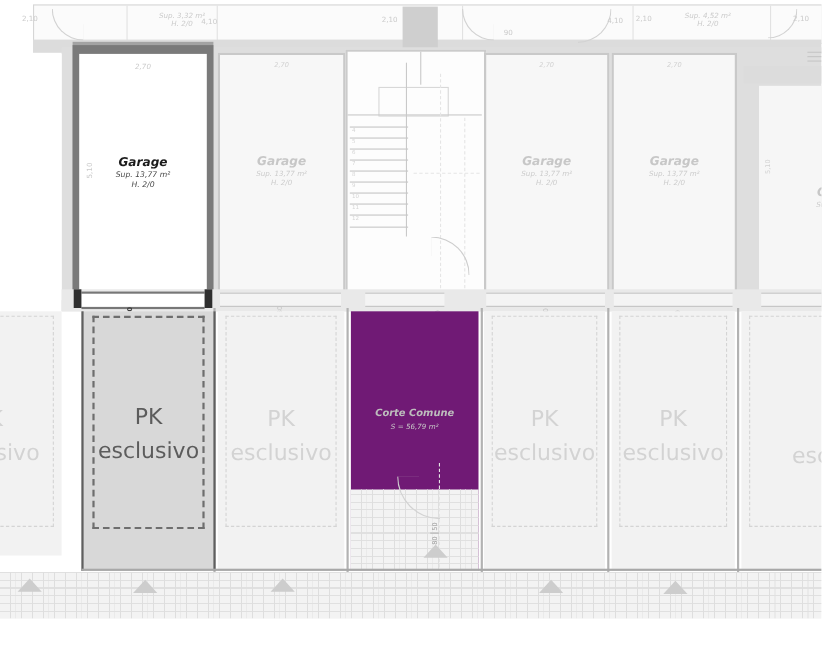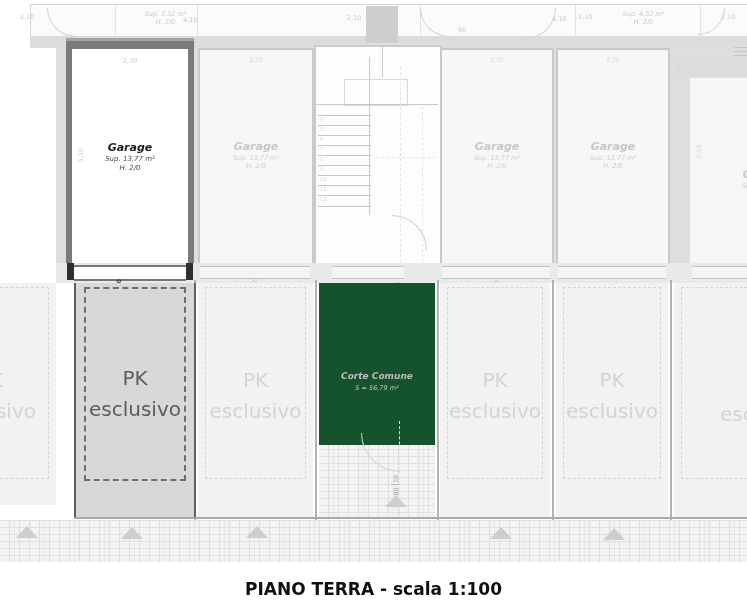--- a/index.html
+++ b/index.html
@@ -228,21 +228,21 @@
   </div>
 
   <div class="abs pk-f" style="left:198px;top:283px;width:115px;height:236px;">
     <div class="pk-f-dash"></div>
     <div class="abs pk-text-f" style="left:0;right:0;top:82px;">
       <div>PK</div>
       <div>esclusivo</div>
     </div>
   </div>
 
-  <div class="abs" style="left:319px;top:283px;width:116px;height:236px;background:#14532d;">
+  <div class="abs" style="left:319px;top:283px;width:116px;height:236px;background:#701a75;">
     <div class="abs lbl" style="left:0;right:0;top:88px;">
       <div style="font-weight:bold;font-size:9px;color:#bdbdbd;">Corte Comune</div>
       <div style="font-size:6.5px;color:#c8c8c8;margin-top:2px;">S = 56,79 m²</div>
     </div>
     <div class="abs pave" style="left:0;top:162px;width:116px;height:74px;"></div>
     <div class="abs dash-v" style="left:80px;top:138px;height:95px;"></div>
     <div class="abs arc" style="left:42px;top:150px;width:38px;height:38px;"></div>
     <div class="abs vdim vdim-faint" style="left:66px;top:198px;color:#9a9a9a;">
       <span>80</span>
         <span class="sep"></span>
@@ -277,15 +277,14 @@
 
   <div class="abs" style="left:74px;top:517px;width:673px;height:2px;background:#a8a8a8;"></div>
 
   <div class="abs pave" style="left:0;top:520px;width:747px;height:42px;"></div>
   <div class="tri abs" style="left:16px;top:526px;"></div>
   <div class="tri abs" style="left:121px;top:527px;"></div>
   <div class="tri abs" style="left:246px;top:526px;"></div>
   <div class="tri abs" style="left:490px;top:527px;"></div>
   <div class="tri abs" style="left:603px;top:528px;"></div>
 
-  <div class="abs" id="caption">PIANO TERRA - scala 1:100</div>
 
 </div>
 
 </body></html>

